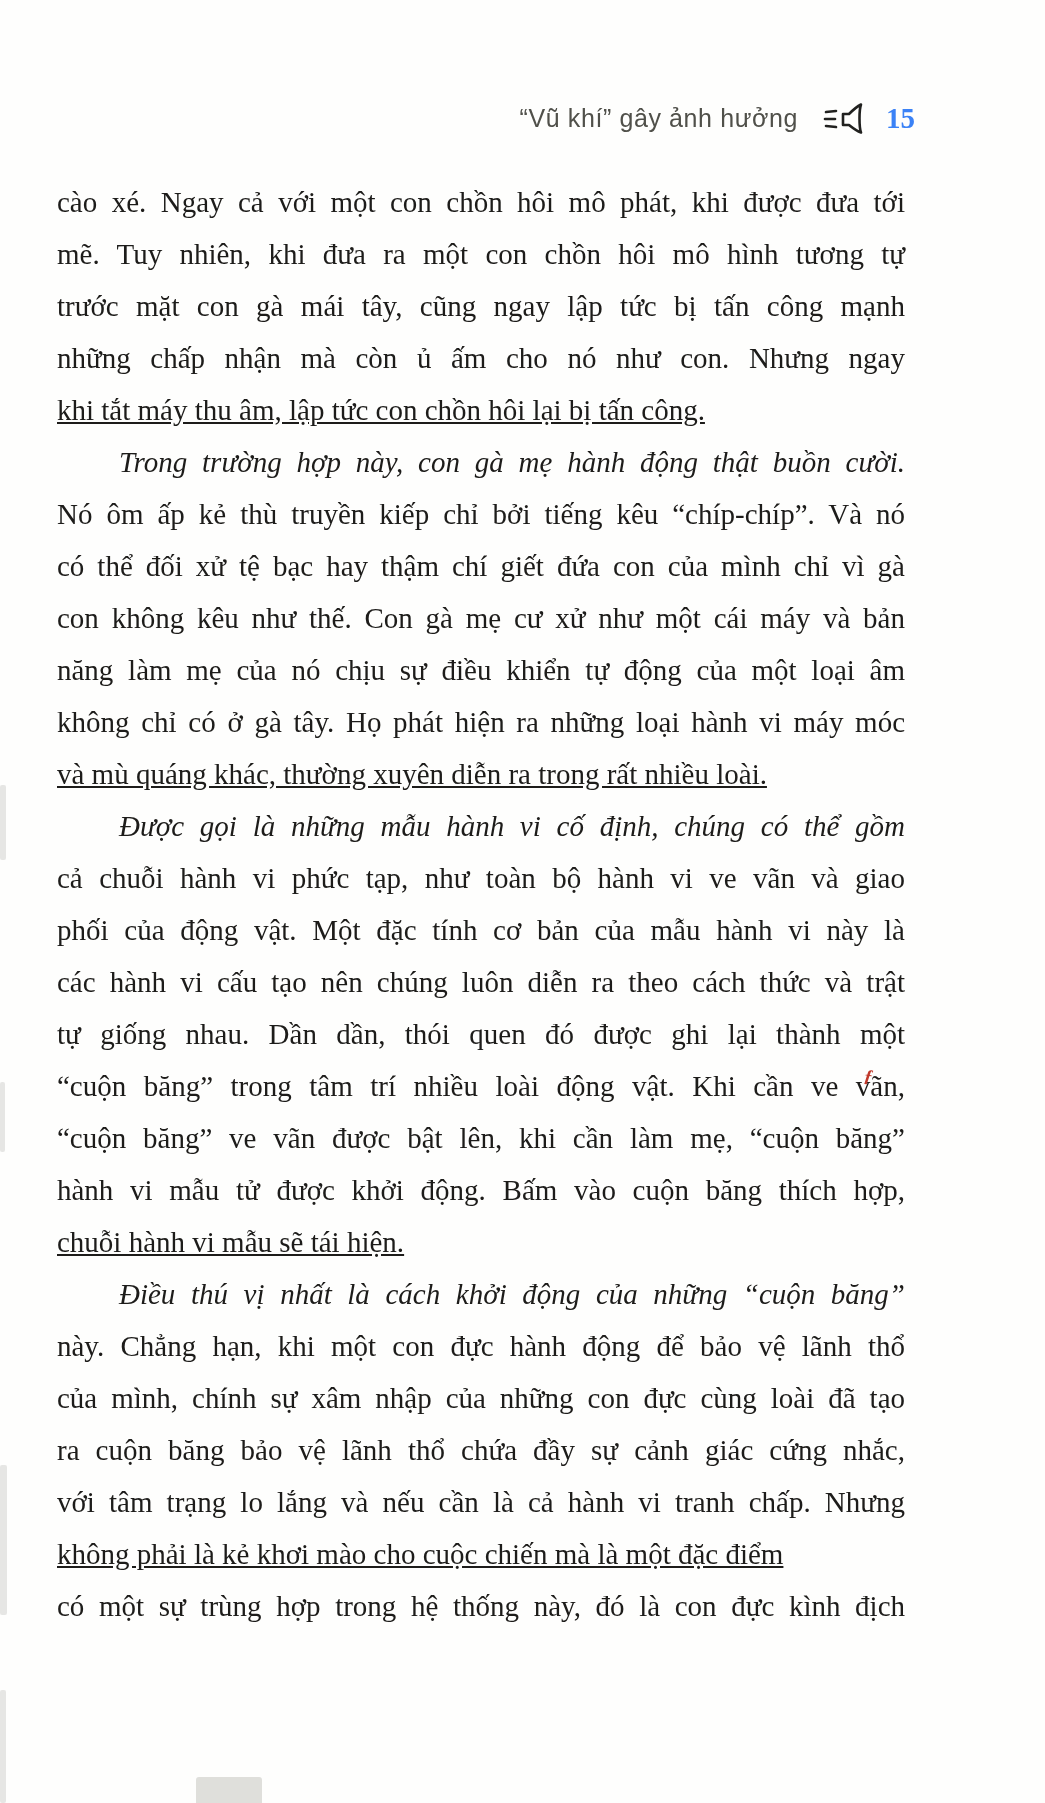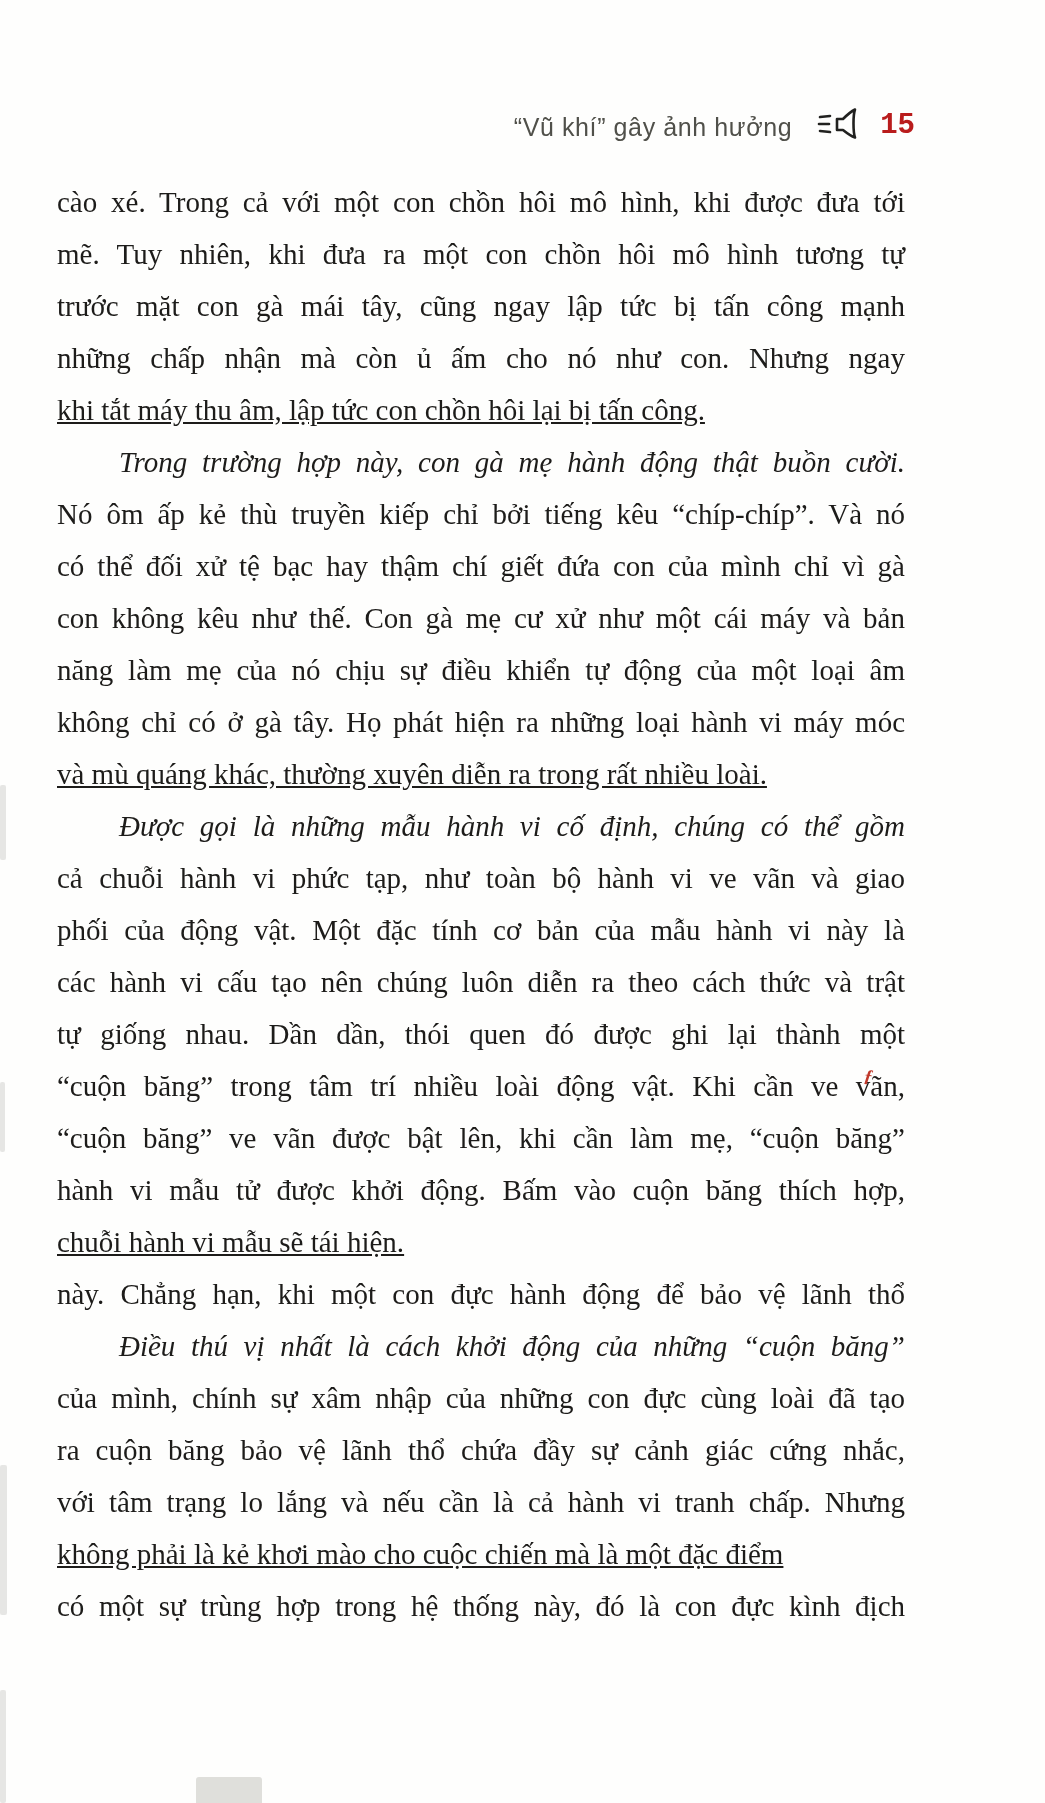--- a/index.html
+++ b/index.html
@@ -15,36 +15,36 @@
   }
 
   
   .page-header {
     position: absolute;
     top: 94px;
     left: 57px;
     width: 858px;
     height: 48px;
     display: flex;
-    align-items: flex-end;
+    align-items: center;
     justify-content: flex-end;
     gap: 17px;
   }
   .running-title {
     font-family: "Liberation Sans", "DejaVu Sans", sans-serif;
     font-size: 25px;
     color: #50504a;
     letter-spacing: 0.6px;
   }
   .header-icon { display: inline-flex; align-items: center; margin-left: 8px; }
   .page-number {
-    font-family: Liberation Mono, monospace;
+    font-family: Liberation Serif, serif;
     font-size: 29px;
     font-weight: bold;
-    color: #b91c1c;
+    color: #3b82f6;
   }
 
   
   .body-text {
     position: absolute;
     top: 176px;
     left: 57px;
     width: 848px;
     font-size: 29px;
     color: #1d1c1a;
@@ -99,21 +99,21 @@
           <line x1="3" y1="27" x2="13" y2="28"></line>
           <path d="M20 15 L20 26 L26 26 C31 30 35 32.5 38 33.5 C36 28 36 11 38 5.5 C35 7 31 10 26 15 Z"></path>
         </g>
       </svg>
     </span>
     <span class="page-number">15</span>
   </header>
 
   <main class="body-text">
       <div class="paragraph">
-        <div class="line">cào xé. Trong cả với một con chồn hôi mô hình, khi được đưa tới</div>
+        <div class="line">cào xé. Ngay cả với một con chồn hôi mô phát, khi được đưa tới</div>
         <div class="line">mẽ. Tuy nhiên, khi đưa ra một con chồn hôi mô hình tương tự</div>
         <div class="line">trước mặt con gà mái tây, cũng ngay lập tức bị tấn công mạnh</div>
         <div class="line">những chấp nhận mà còn ủ ấm cho nó như con. Nhưng ngay</div>
         <div class="line last">khi tắt máy thu âm, lập tức con chồn hôi lại bị tấn công.</div>
       </div>
       <div class="paragraph">
         <div class="line indent">Trong trường hợp này, con gà mẹ hành động thật buồn cười.</div>
         <div class="line">Nó ôm ấp kẻ thù truyền kiếp chỉ bởi tiếng kêu “chíp-chíp”. Và nó</div>
         <div class="line">có thể đối xử tệ bạc hay thậm chí giết đứa con của mình chỉ vì gà</div>
         <div class="line">con không kêu như thế. Con gà mẹ cư xử như một cái máy và bản</div>
@@ -126,22 +126,22 @@
         <div class="line">cả chuỗi hành vi phức tạp, như toàn bộ hành vi ve vãn và giao</div>
         <div class="line">phối của động vật. Một đặc tính cơ bản của mẫu hành vi này là</div>
         <div class="line">các hành vi cấu tạo nên chúng luôn diễn ra theo cách thức và trật</div>
         <div class="line">tự giống nhau. Dần dần, thói quen đó được ghi lại thành một</div>
         <div class="line">“cuộn băng” trong tâm trí nhiều loài động vật. Khi cần ve vãn,</div>
         <div class="line">“cuộn băng” ve vãn được bật lên, khi cần làm mẹ, “cuộn băng”</div>
         <div class="line">hành vi mẫu tử được khởi động. Bấm vào cuộn băng thích hợp,</div>
         <div class="line last">chuỗi hành vi mẫu sẽ tái hiện.</div>
       </div>
       <div class="paragraph">
+        <div class="line indent">Điều thú vị nhất là cách khởi động của những “cuộn băng”</div>
         <div class="line">này. Chẳng hạn, khi một con đực hành động để bảo vệ lãnh thổ</div>
-        <div class="line indent">Điều thú vị nhất là cách khởi động của những “cuộn băng”</div>
         <div class="line">của mình, chính sự xâm nhập của những con đực cùng loài đã tạo</div>
         <div class="line">ra cuộn băng bảo vệ lãnh thổ chứa đầy sự cảnh giác cứng nhắc,</div>
         <div class="line">với tâm trạng lo lắng và nếu cần là cả hành vi tranh chấp. Nhưng</div>
         <div class="line last">không phải là kẻ khơi mào cho cuộc chiến mà là một đặc điểm</div>
         <div class="line">có một sự trùng hợp trong hệ thống này, đó là con đực kình địch</div>
       </div>
     </main>
 
   <span class="red-mark">ƒ</span>
 

